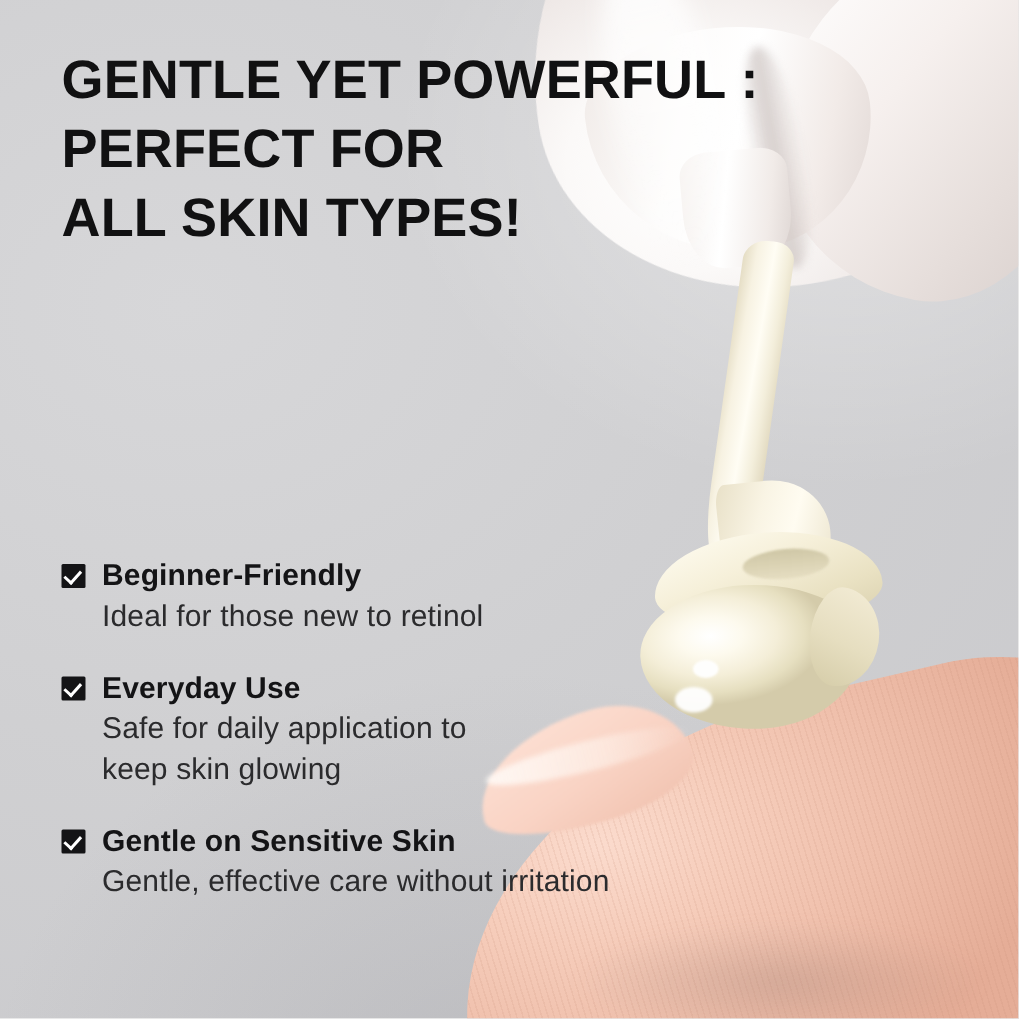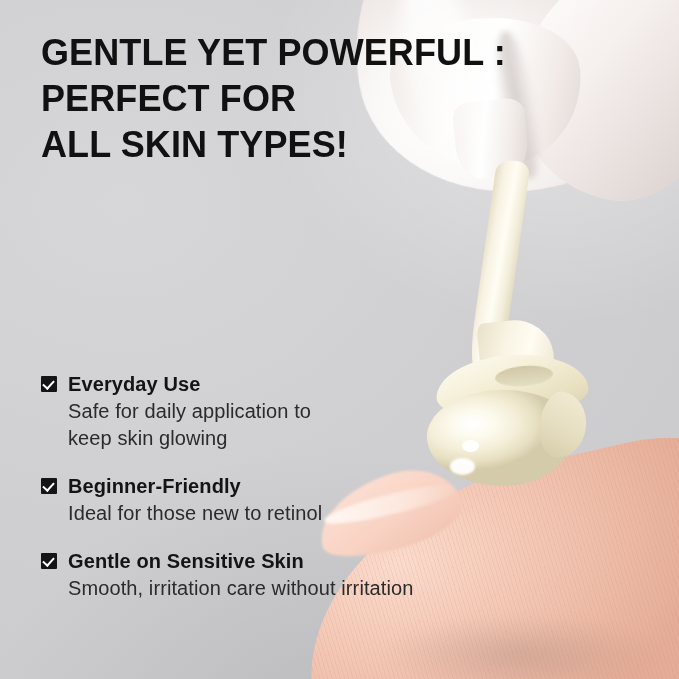--- a/index.html
+++ b/index.html
@@ -360,37 +360,37 @@
 
     <h1 class="headline">GENTLE YET POWERFUL :
 PERFECT FOR
 ALL SKIN TYPES!</h1>
 
     <ul class="bullets" style="list-style:none;margin:0;padding:0">
 
       <li class="bullet">
         <div class="bullet-head">
           <span class="check-icon"></span>
+          <span class="bullet-title">Beginner-Friendly</span>
+        </div>
+        <p class="bullet-desc">Ideal for those new to retinol</p>
+      </li>
+
+      <li class="bullet">
+        <div class="bullet-head">
+          <span class="check-icon"></span>
           <span class="bullet-title">Everyday Use</span>
         </div>
         <p class="bullet-desc">Safe for daily application to
 keep skin glowing</p>
       </li>
 
       <li class="bullet">
         <div class="bullet-head">
           <span class="check-icon"></span>
-          <span class="bullet-title">Beginner-Friendly</span>
-        </div>
-        <p class="bullet-desc">Ideal for those new to retinol</p>
-      </li>
-
-      <li class="bullet">
-        <div class="bullet-head">
-          <span class="check-icon"></span>
           <span class="bullet-title">Gentle on Sensitive Skin</span>
         </div>
-        <p class="bullet-desc">Smooth, irritation care without irritation</p>
+        <p class="bullet-desc">Gentle, effective care without irritation</p>
       </li>
 
     </ul>
   </div>
 </div>
 
 </body></html>

